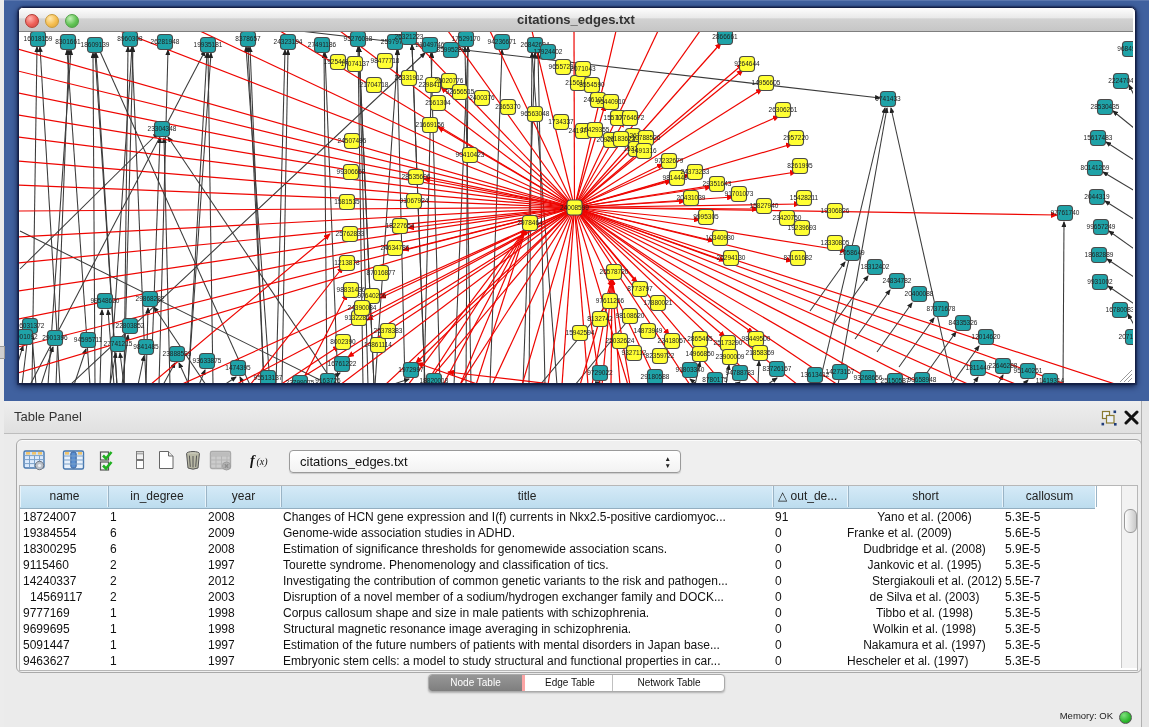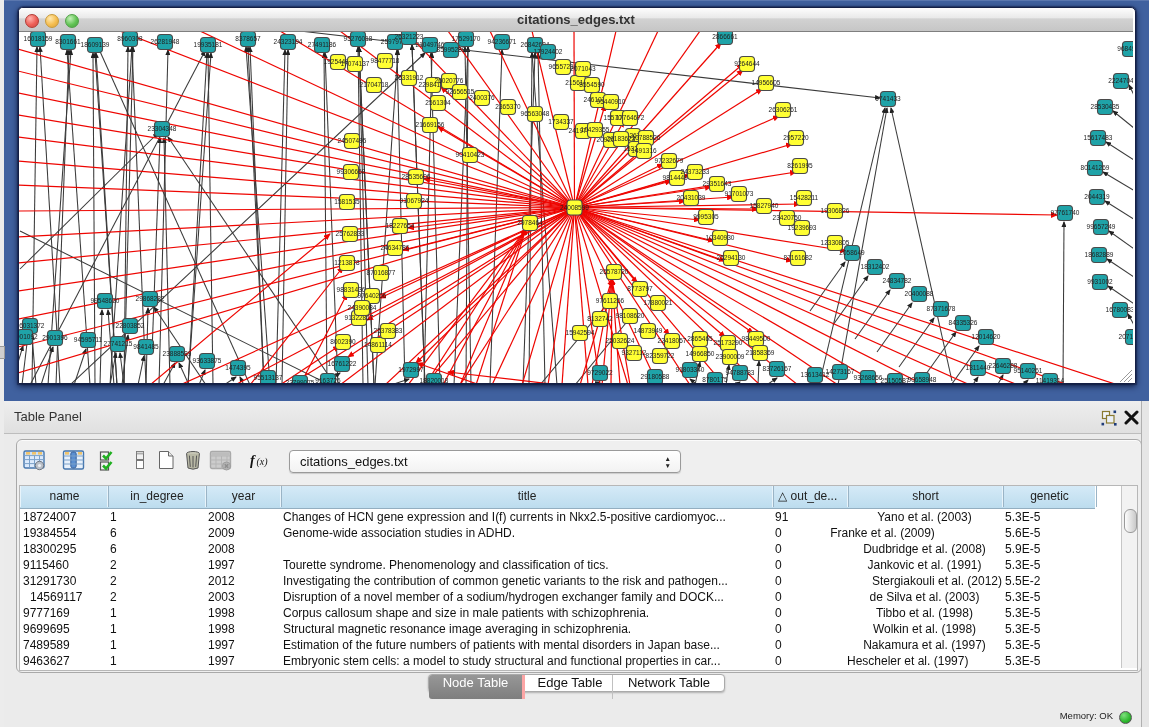--- a/index.html
+++ b/index.html
@@ -18,21 +18,21 @@
 #combo .t{position:absolute;left:10px;top:3px;font-size:13px;color:#111}
 #combo .arr{position:absolute;right:9px;top:3.5px;font-size:6.5px;color:#222;line-height:7px}
 #tblwrap{position:absolute;left:2px;top:45px;width:1117px;height:184px;background:#fff;border:1px solid #b7b7b7}
 #thead{position:absolute;left:0;top:0;width:1075px;height:22px;background:linear-gradient(#d5eaf7,#bcdcee);border-bottom:1px solid #93aec0}
 .hc{position:absolute;top:0;height:21px;border-right:1px solid #9ab4c6;border-left:1px solid #e8f4fb;font-size:12px;color:#222;text-align:center;line-height:21px;overflow:hidden;white-space:nowrap}
 .tr{position:absolute;left:0;width:1075px;height:16px}
 .c{position:absolute;top:0;height:16px;font-size:12px;color:#111;line-height:15px;overflow:hidden;white-space:nowrap}
 #vsb{position:absolute;right:0;top:0;width:15px;height:182px;background:#f2f2f2;border-left:1px solid #c6c6c6}
 #vsb .th{position:absolute;left:1.5px;top:23px;width:11px;height:22px;border-radius:6px;background:linear-gradient(90deg,#fdfdfd,#c9c9c9);border:1px solid #9a9a9a}
 #tabs{position:absolute;left:424px;top:240px;width:295px;height:16px;border:1px solid #aaa;border-radius:4px;background:#fff;box-shadow:0 1px 2px rgba(0,0,0,.25)}
-#tabs .seg{position:absolute;top:0;height:24px;font-size:13px;line-height:16px;text-align:center;color:#111}
+#tabs .seg{position:absolute;top:0;height:16px;font-size:10px;line-height:16px;text-align:center;color:#111}
 #tabs .sel{background:linear-gradient(#979797,#7e7e7e);color:#fff;border-radius:3px 0 0 3px}
 #mem{position:absolute;right:36px;bottom:6px;font-size:9.5px;color:#222}
 #memdot{position:absolute;right:17px;bottom:3px;width:11px;height:11px;border-radius:50%;background:radial-gradient(circle at 35% 30%,#7fe07f,#2eb82e 60%,#1f8f1f);border:1px solid #555}
 #redge{position:absolute;left:1141px;top:401px;width:8px;height:326px;background:#e6e6e6;border-left:1px solid #b0b0b0}
 #lhandle{position:absolute;left:0;top:346px;width:4px;height:11px;background:#cfcfcf;border:1px solid #9a9a9a;border-left:none}
 </style></head><body>
 <div id="desk"></div>
 <div id="win">
  <div id="tbar">
   <div class="tl" style="left:6px;background:radial-gradient(circle at 35% 30%,#ffb3ad,#ee5f57 55%,#c94942);border:1px solid #b23b35"></div>
@@ -669,65 +669,66 @@
         <div class="arr">▲<br>▼</div>
       </div>
   <div id="tblwrap">
     <div id="thead">
           <div class="hc" style="left:0px;width:87px">name</div>
           <div class="hc" style="left:87px;width:98px">in_degree</div>
           <div class="hc" style="left:185px;width:75px">year</div>
           <div class="hc" style="left:260px;width:492px">title</div>
           <div class="hc" style="left:752px;width:70px;text-align:left;padding-left:5px">△ out_de...</div>
           <div class="hc" style="left:827px;width:155px">short</div>
-          <div class="hc" style="left:982px;width:93px">genetic</div>
+          <div class="hc" style="left:982px;width:93px">callosum</div>
         </div>
     <div class="tr" style="top:24px">
           <div class="c" style="left:0px;width:84px;padding-left:3px">18724007</div>
           <div class="c" style="left:87px;width:95px;padding-left:3px">1</div>
           <div class="c" style="left:185px;width:72px;padding-left:3px">2008</div>
           <div class="c" style="left:260px;width:489px;padding-left:3px">Changes of HCN gene expression and I(f) currents in Nkx2.5-positive cardiomyoc...</div>
           <div class="c" style="left:752px;width:72px;padding-left:3px">91</div>
-          <div class="c" style="left:827px;width:155px;text-align:center">Yano et al. (2003)</div>
+          <div class="c" style="left:827px;width:155px;text-align:center">Yano et al. (2006)</div>
           <div class="c" style="left:982px;width:90px;padding-left:3px">5.3E-5</div>
         </div>
         <div class="tr" style="top:40px">
           <div class="c" style="left:0px;width:84px;padding-left:3px">19384554</div>
           <div class="c" style="left:87px;width:95px;padding-left:3px">6</div>
           <div class="c" style="left:185px;width:72px;padding-left:3px">2009</div>
           <div class="c" style="left:260px;width:489px;padding-left:3px">Genome-wide association studies in ADHD.</div>
           <div class="c" style="left:752px;width:72px;padding-left:3px">0</div>
-          <div class="c" style="left:785px;width:155px;text-align:center">Franke et al. (2009)</div>
+          <div class="c" style="left:827px;width:155px;">Franke et al. (2009)</div>
           <div class="c" style="left:982px;width:90px;padding-left:3px">5.6E-5</div>
         </div>
         <div class="tr" style="top:56px">
           <div class="c" style="left:0px;width:84px;padding-left:3px">18300295</div>
           <div class="c" style="left:87px;width:95px;padding-left:3px">6</div>
           <div class="c" style="left:185px;width:72px;padding-left:3px">2008</div>
+          <div class="c" style="left:260px;width:489px;padding-left:3px">Estimation of significance thresholds for genomewide association scans.</div>
           <div class="c" style="left:752px;width:72px;padding-left:3px">0</div>
           <div class="c" style="left:827px;width:155px;text-align:center">Dudbridge et al. (2008)</div>
           <div class="c" style="left:982px;width:90px;padding-left:3px">5.9E-5</div>
         </div>
         <div class="tr" style="top:72px">
           <div class="c" style="left:0px;width:84px;padding-left:3px">9115460</div>
           <div class="c" style="left:87px;width:95px;padding-left:3px">2</div>
           <div class="c" style="left:185px;width:72px;padding-left:3px">1997</div>
           <div class="c" style="left:260px;width:489px;padding-left:3px">Tourette syndrome. Phenomenology and classification of tics.</div>
           <div class="c" style="left:752px;width:72px;padding-left:3px">0</div>
-          <div class="c" style="left:827px;width:155px;text-align:center">Jankovic et al. (1991)</div>
+          <div class="c" style="left:827px;width:155px;text-align:center">Jankovic et al. (1995)</div>
           <div class="c" style="left:982px;width:90px;padding-left:3px">5.3E-5</div>
         </div>
         <div class="tr" style="top:88px">
-          <div class="c" style="left:0px;width:84px;padding-left:3px">31291730</div>
+          <div class="c" style="left:0px;width:84px;padding-left:3px">14240337</div>
           <div class="c" style="left:87px;width:95px;padding-left:3px">2</div>
           <div class="c" style="left:185px;width:72px;padding-left:3px">2012</div>
           <div class="c" style="left:260px;width:489px;padding-left:3px">Investigating the contribution of common genetic variants to the risk and pathogen...</div>
           <div class="c" style="left:752px;width:72px;padding-left:3px">0</div>
           <div class="c" style="left:827px;width:155px;text-align:right">Stergiakouli et al. (2012)</div>
-          <div class="c" style="left:982px;width:90px;padding-left:3px">5.5E-2</div>
+          <div class="c" style="left:982px;width:90px;padding-left:3px">5.5E-7</div>
         </div>
         <div class="tr" style="top:104px">
           <div class="c" style="left:0px;width:84px;padding-left:10px">14569117</div>
           <div class="c" style="left:87px;width:95px;padding-left:3px">2</div>
           <div class="c" style="left:185px;width:72px;padding-left:3px">2003</div>
           <div class="c" style="left:260px;width:489px;padding-left:3px">Disruption of a novel member of a sodium/hydrogen exchanger family and DOCK...</div>
           <div class="c" style="left:752px;width:72px;padding-left:3px">0</div>
           <div class="c" style="left:827px;width:155px;text-align:center">de Silva et al. (2003)</div>
           <div class="c" style="left:982px;width:90px;padding-left:3px">5.3E-5</div>
         </div>
@@ -743,21 +744,21 @@
         <div class="tr" style="top:136px">
           <div class="c" style="left:0px;width:84px;padding-left:3px">9699695</div>
           <div class="c" style="left:87px;width:95px;padding-left:3px">1</div>
           <div class="c" style="left:185px;width:72px;padding-left:3px">1998</div>
           <div class="c" style="left:260px;width:489px;padding-left:3px">Structural magnetic resonance image averaging in schizophrenia.</div>
           <div class="c" style="left:752px;width:72px;padding-left:3px">0</div>
           <div class="c" style="left:827px;width:155px;text-align:center">Wolkin et al. (1998)</div>
           <div class="c" style="left:982px;width:90px;padding-left:3px">5.3E-5</div>
         </div>
         <div class="tr" style="top:152px">
-          <div class="c" style="left:0px;width:84px;padding-left:3px">7489589</div>
+          <div class="c" style="left:0px;width:84px;padding-left:3px">5091447</div>
           <div class="c" style="left:87px;width:95px;padding-left:3px">1</div>
           <div class="c" style="left:185px;width:72px;padding-left:3px">1997</div>
           <div class="c" style="left:260px;width:489px;padding-left:3px">Estimation of the future numbers of patients with mental disorders in Japan base...</div>
           <div class="c" style="left:752px;width:72px;padding-left:3px">0</div>
           <div class="c" style="left:827px;width:155px;text-align:center">Nakamura et al. (1997)</div>
           <div class="c" style="left:982px;width:90px;padding-left:3px">5.3E-5</div>
         </div>
         <div class="tr" style="top:168px">
           <div class="c" style="left:0px;width:84px;padding-left:3px">9463627</div>
           <div class="c" style="left:87px;width:95px;padding-left:3px">1</div>

